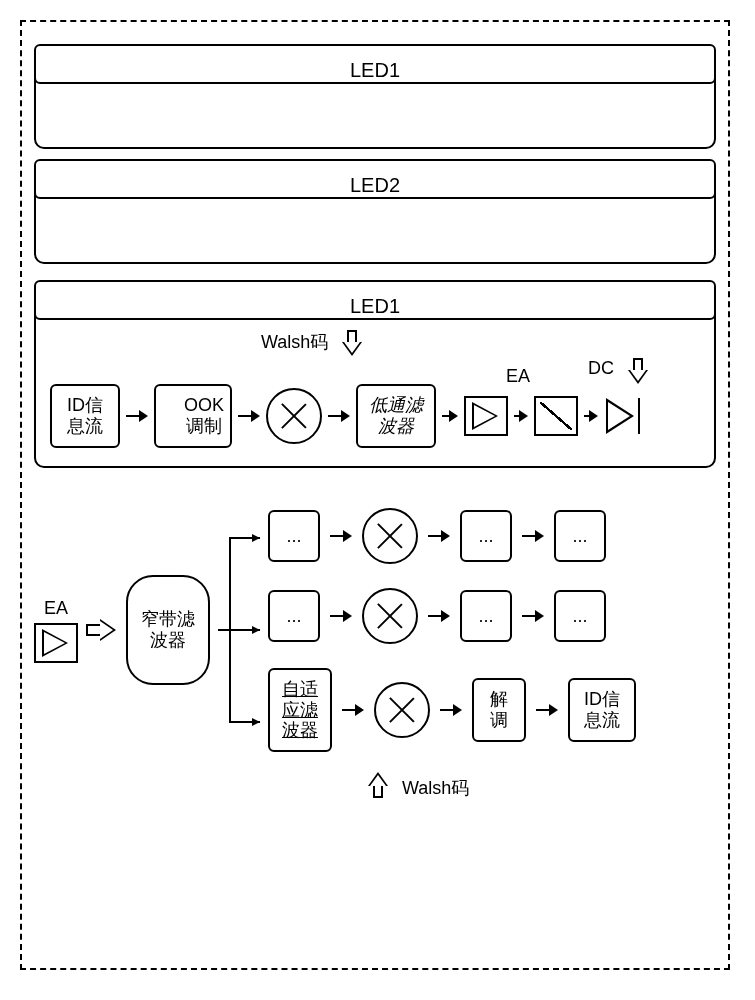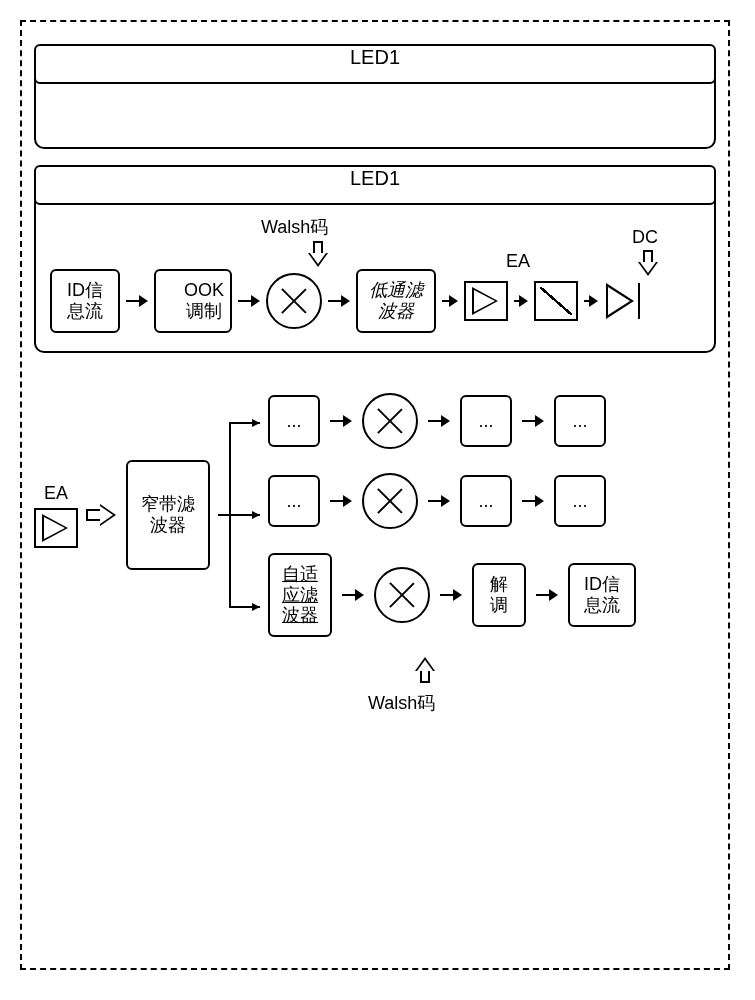--- a/index.html
+++ b/index.html
@@ -15,21 +15,21 @@
     height: 950px;
     border: 2px dashed #000;
     position: relative;
     padding: 12px;
   }
   .ledbar {
     border: 2px solid #000;
     border-radius: 6px;
     height: 40px;
     display: flex;
-    align-items: flex-start;
+    align-items: flex-end;
     justify-content: center;
     font-size: 20px;
     background: #fff;
   }
   .ledbox1 {
     border: 2px solid #000;
     border-radius: 10px;
     height: 105px;
     margin-top: 10px;
     position: relative;
@@ -237,22 +237,22 @@
     border-bottom: 14px solid transparent;
     border-left: 22px solid #fff;
   }
   .led-emit .bar {
     position: absolute; right: 4px; top: 2px; bottom: 2px;
     width: 2px; background: #000;
   }
 
   .walsh-label-group {
     position: absolute;
-    display: flex; flex-direction: column; align-items: flex-end;
-    gap: 2px; font-size: 18px;
+    display: flex; flex-direction: row; align-items: flex-start;
+    gap: 14px; font-size: 18px;
   }
 
   .rx-area {
     margin-top: 40px;
     display: flex;
     align-items: center;
     gap: 8px;
   }
   .rx-left {
     display: flex; flex-direction: column; align-items: center; gap: 4px;
@@ -270,39 +270,44 @@
 <body>
 
 <div class="outer">
 
   <div class="ledbox1">
     <div class="ledbar">
       <span>LED1</span>
     </div>
   </div>
 
+  <div class="ledbox1">
+    <div class="ledbar">
+      <span>LED2</span>
+    </div>
+  </div>
 
   <div class="ledbox-detail">
     <div class="ledbar">
       <span>LED1</span>
     </div>
 
     <div class="walsh-label-group" style="left:225px; top:48px;">
       <span>Walsh码</span>
       <div class="hollow-arrow-down">
           <div class="shaft"></div>
           <div class="head"></div>
         </div>
     </div>
 
     <div class="walsh-label-group" style="left:470px; top:84px;">
       <span>EA</span>
     </div>
 
-    <div class="walsh-label-group" style="left:552px; top:60px;margin-left:44px;">
+    <div class="walsh-label-group" style="left:552px; top:76px;">
       <span>DC</span>
       <div class="hollow-arrow-down">
           <div class="shaft"></div>
           <div class="head"></div>
         </div>
     </div>
 
     <div class="tx-row">
       <div class="block" style="min-width:70px;">
         <span style="white-space:pre-line;">ID信
@@ -333,21 +338,21 @@
 
   <div class="rx-area">
     <div class="rx-left">
       <span style="font-size:18px;">EA</span>
       <div class="amp"></div>
     </div>
     <div class="hollow-arrow-right">
         <div class="shaft"></div>
         <div class="head"></div>
       </div>
-    <div class="block" style="min-width:84px; min-height:110px;">
+    <div class="block" style="min-width:84px; min-height:110px;border-radius:27px;">
       <span style="white-space:pre-line;">窄带滤
 波器</span>
     </div>
 
     <svg class="branch-svg" width="42" height="240">
       <path d="M0 120 L12 120 L12 28 L42 28" fill="none" stroke="#000" stroke-width="2"></path>
       <path d="M12 120 L42 120" fill="none" stroke="#000" stroke-width="2"></path>
       <path d="M12 120 L12 212 L42 212" fill="none" stroke="#000" stroke-width="2"></path>
       <polygon points="42,24 50,28 42,32" fill="#000" transform="translate(-8,0)"></polygon>
       <polygon points="42,116 50,120 42,124" fill="#000" transform="translate(-8,0)"></polygon>

